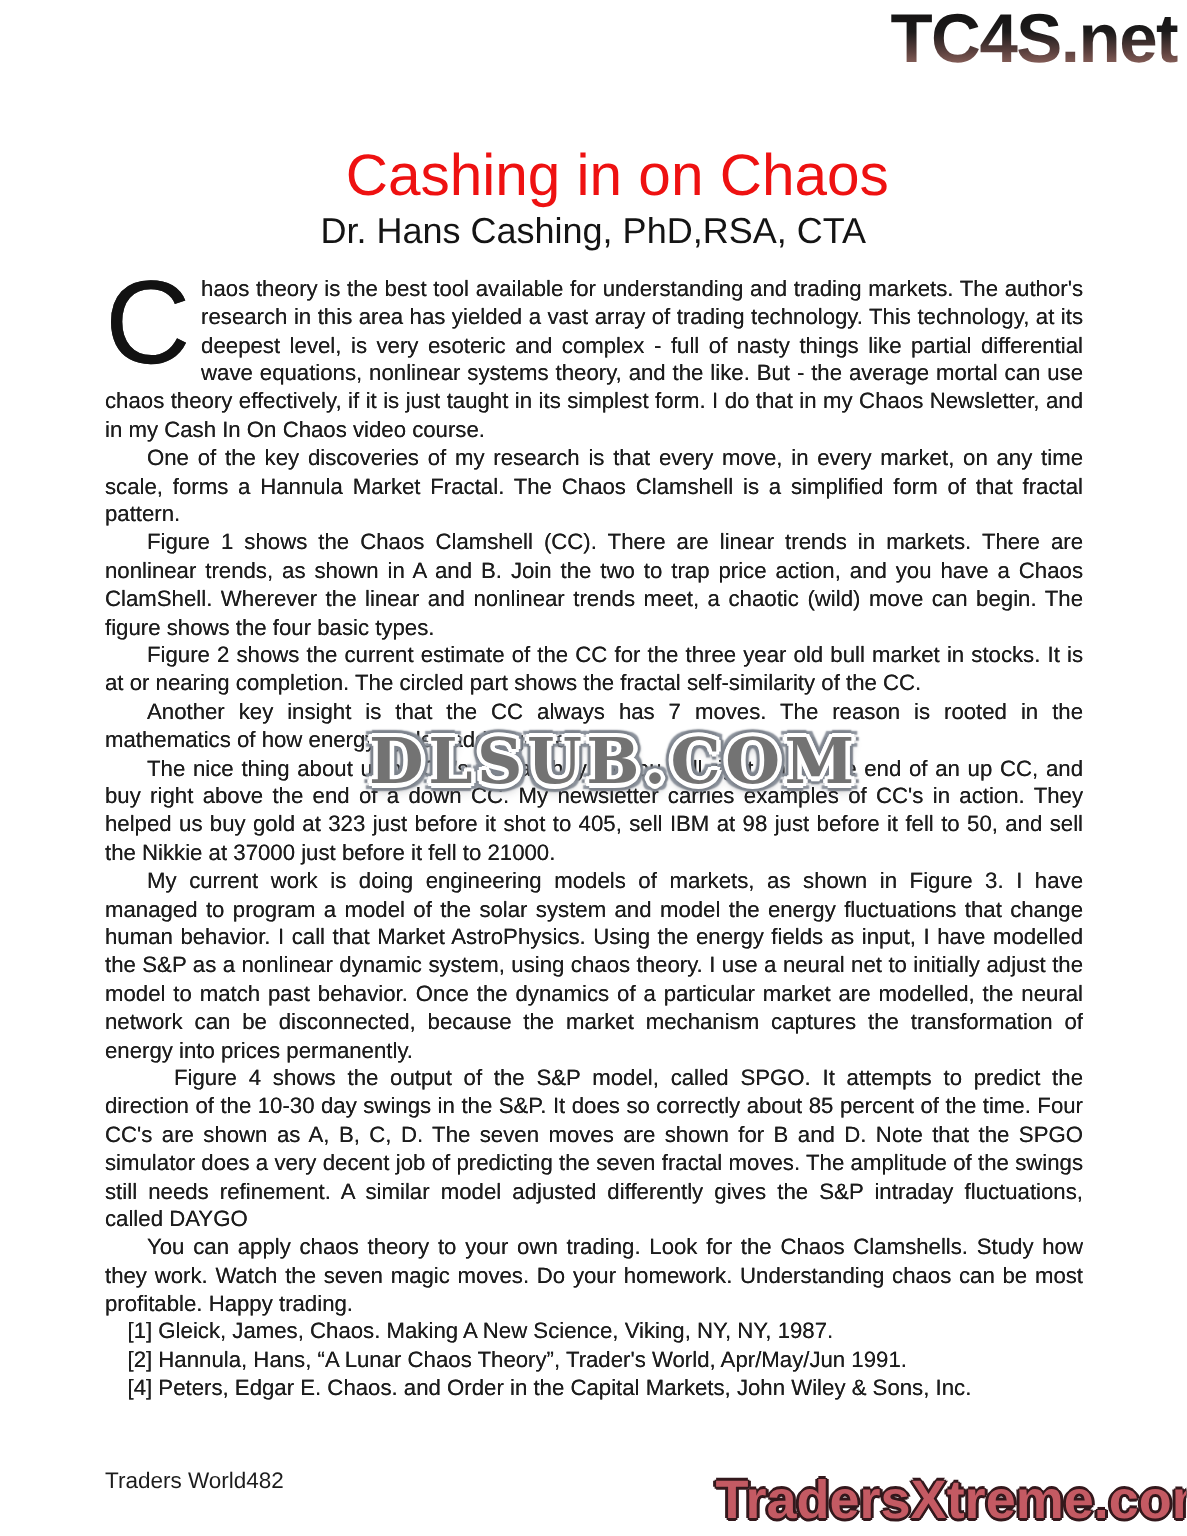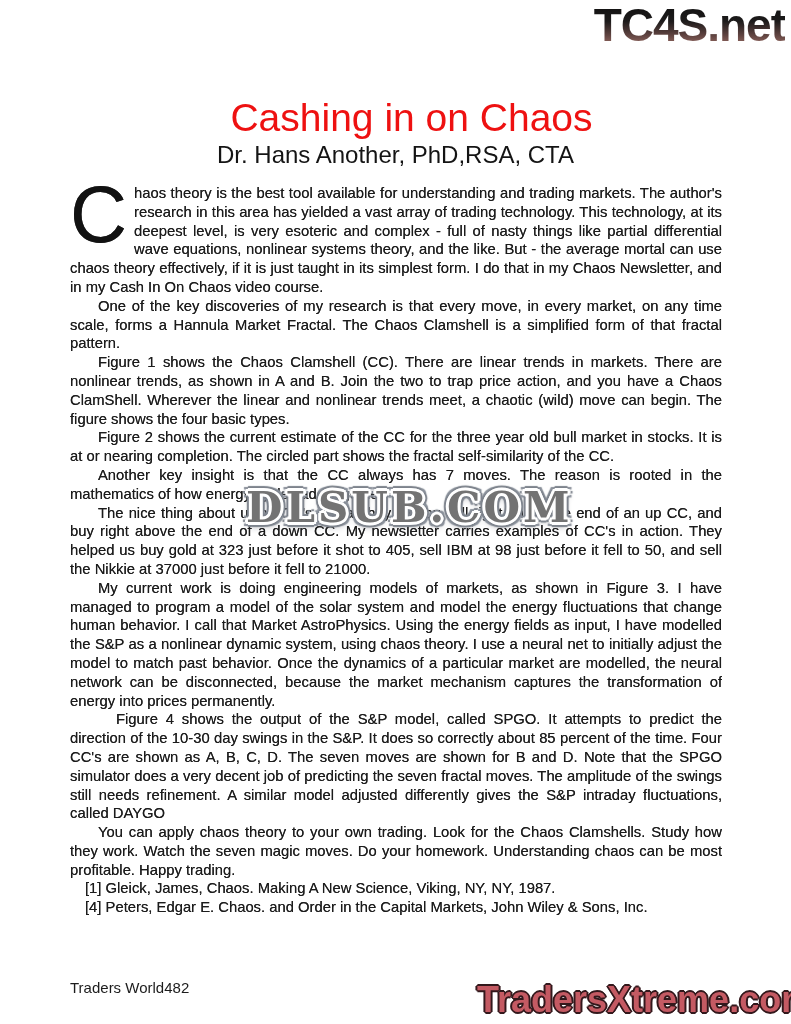--- a/index.html
+++ b/index.html
@@ -131,35 +131,36 @@
 </style>
 </head>
 <body>
 
 <div class="page">
 
   <div class="site-logo">TC4S.net</div>
 
   <h1 class="article-title" style="color:#ee1111;">Cashing in on Chaos</h1>
 
-  <div class="article-author">Dr. Hans Another, PhD,RSA, CTA</div>
+  <div class="article-author">Dr. Hans Cashing, PhD,RSA, CTA</div>
 
   <div class="body-copy">
     <p>
       <span class="drop-cap">C</span><span>haos theory is the best tool available for understanding and trading markets. The author's research in this area has yielded a vast array of trading technology. This technology, at its deepest level, is very esoteric and complex - full of nasty things like partial differential wave equations, nonlinear systems theory, and the like. But - the average mortal can use chaos theory effectively, if it is just taught in its simplest form. I do that in my Chaos Newsletter, and in my Cash In On Chaos video course.</span>
     </p>
     <p class="para-indent">One of the key discoveries of my research is that every move, in every market, on any time scale, forms a Hannula Market Fractal. The Chaos Clamshell is a simplified form of that fractal pattern.</p>
     <p class="para-indent">Figure 1 shows the Chaos Clamshell (CC). There are linear trends in markets. There are nonlinear trends, as shown in A and B. Join the two to trap price action, and you have a Chaos ClamShell. Wherever the linear and nonlinear trends meet, a chaotic (wild) move can begin. The figure shows the four basic types.</p>
     <p class="para-indent">Figure 2 shows the current estimate of the CC for the three year old bull market in stocks. It is at or nearing completion. The circled part shows the fractal self-similarity of the CC.</p>
     <p class="para-indent">Another key insight is that the CC always has 7 moves. The reason is rooted in the mathematics of how energy cycles add together.</p>
     <p class="para-indent">The nice thing about using CC's is that they let you sell right under the end of an up CC, and buy right above the end of a down CC. My newsletter carries examples of CC's in action. They helped us buy gold at 323 just before it shot to 405, sell IBM at 98 just before it fell to 50, and sell the Nikkie at 37000 just before it fell to 21000.</p>
     <p class="para-indent">My current work is doing engineering models of markets, as shown in Figure 3. I have managed to program a model of the solar system and model the energy fluctuations that change human behavior. I call that Market AstroPhysics. Using the energy fields as input, I have modelled the S&amp;P as a nonlinear dynamic system, using chaos theory. I use a neural net to initially adjust the model to match past behavior. Once the dynamics of a particular market are modelled, the neural network can be disconnected, because the market mechanism captures the transformation of energy into prices permanently.</p>
     <p class="para-indent-lg">Figure 4 shows the output of the S&amp;P model, called SPGO. It attempts to predict the direction of the 10-30 day swings in the S&amp;P. It does so correctly about 85 percent of the time. Four CC's are shown as A, B, C, D. The seven moves are shown for B and D. Note that the SPGO simulator does a very decent job of predicting the seven fractal moves. The amplitude of the swings still needs refinement. A similar model adjusted differently gives the S&amp;P intraday fluctuations, called DAYGO</p>
     <p class="para-indent">You can apply chaos theory to your own trading. Look for the Chaos Clamshells. Study how they work. Watch the seven magic moves. Do your homework. Understanding chaos can be most profitable. Happy trading.</p>
     <p class="bib-entry">[1] Gleick, James, Chaos. Making A New Science, Viking, NY, NY, 1987.</p>
+    <p class="bib-entry">[2] Hannula, Hans, “A Lunar Chaos Theory”, Trader's World, Apr/May/Jun 1991.</p>
     <p class="bib-entry">[4] Peters, Edgar E. Chaos. and Order in the Capital Markets, John Wiley &amp; Sons, Inc.</p>
   </div>
 
   <div class="wm-center">DLSUB.COM</div>
 
   <div class="page-footer">
     <span>Traders World</span>
     <span>482</span>
   </div>
 

